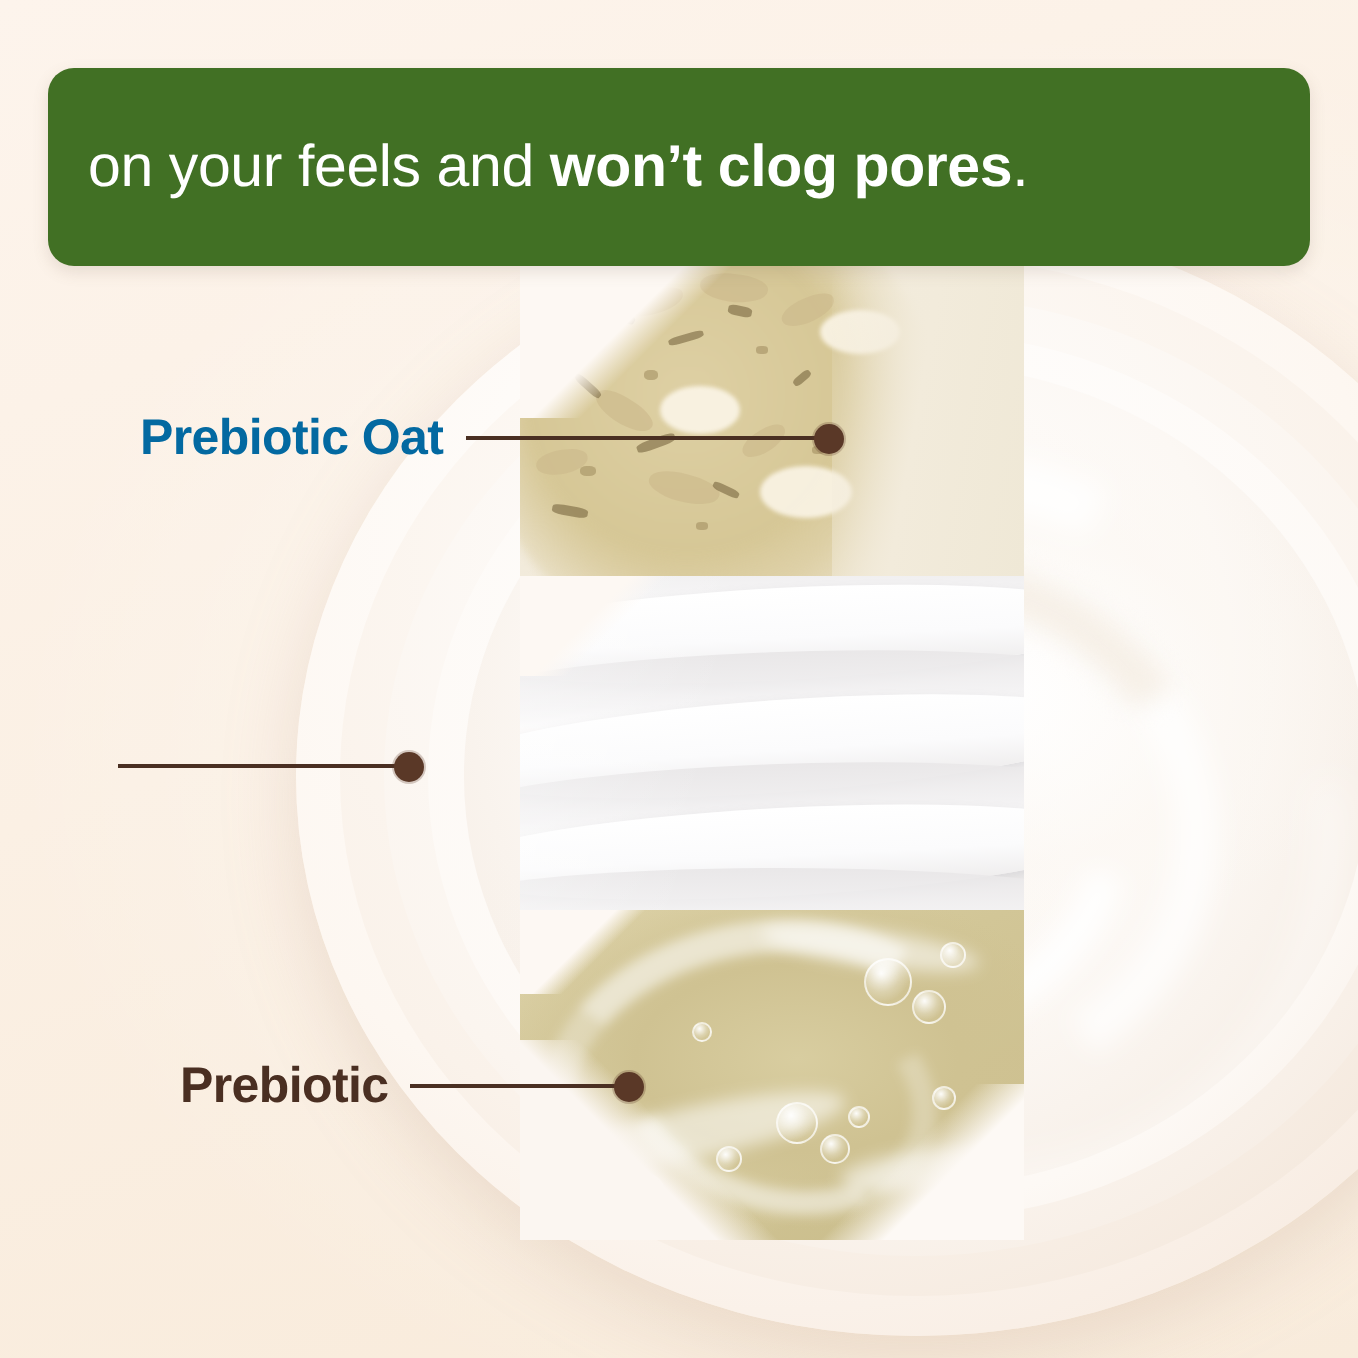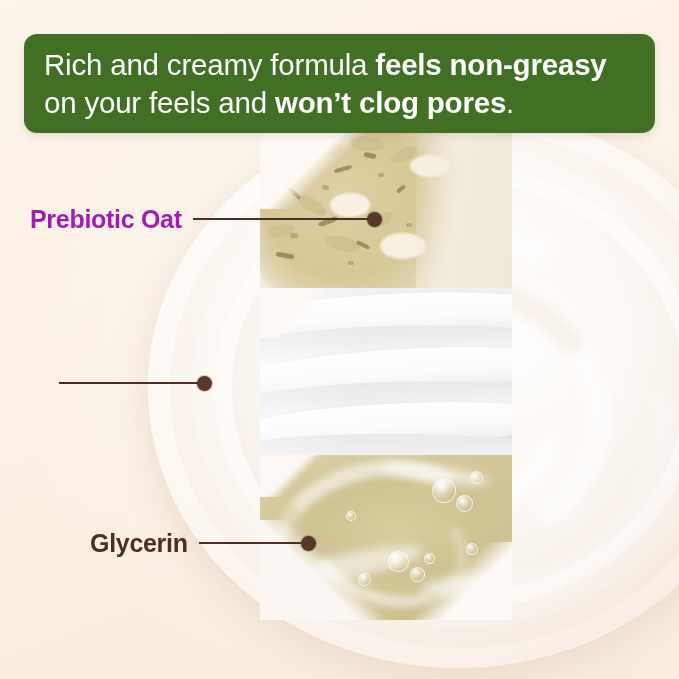--- a/index.html
+++ b/index.html
@@ -204,37 +204,34 @@
       <div class="bub" style="left:206px;top:88px;width:10px;height:10px;"></div>
       <div class="bub" style="left:56px;top:132px;width:14px;height:14px;"></div>
       <div class="strip-mask-bl"></div>
       <div class="strip-mask-br"></div>
       <div class="strip-mask-tl" style="height:46px;width:80px;"></div>
     </div>
   </div>
 
   <div class="banner" style="background: rgb(65, 112, 36);">
     <div class="banner-line" style="color: rgb(255, 255, 255);">
-      <span>Rich and creamy formula </span><b>feels non-greasy</b>
-    </div>
-    <div class="banner-line" style="color: rgb(255, 255, 255);">
       <span>on your feels and </span><b>won’t clog pores</b><span>.</span>
     </div>
   </div>
 
   <div class="callout c-oat">
-    <span class="callout-label" style="color: #a21caf;">Prebiotic Oat</span>
+    <span class="callout-label" style="color: #0369a1; margin-left: 40px;">Prebiotic Oat</span>
     <span class="leader" style="background: rgb(74, 47, 34);"></span>
     <span class="dot" style="background: rgb(90, 56, 39);"></span>
   </div>
 
   <div class="callout c-shea">
     <span class="leader" style="background: rgb(74, 47, 34);"></span>
     <span class="dot" style="background: rgb(90, 56, 39);"></span>
   </div>
 
   <div class="callout c-gly">
-    <span class="callout-label" style="color: rgb(74, 47, 34);">Glycerin</span>
+    <span class="callout-label" style="color: rgb(74, 47, 34);">Prebiotic</span>
     <span class="leader" style="background: rgb(74, 47, 34);"></span>
     <span class="dot" style="background: rgb(90, 56, 39);"></span>
   </div>
 
 </div>
 
 </body></html>

